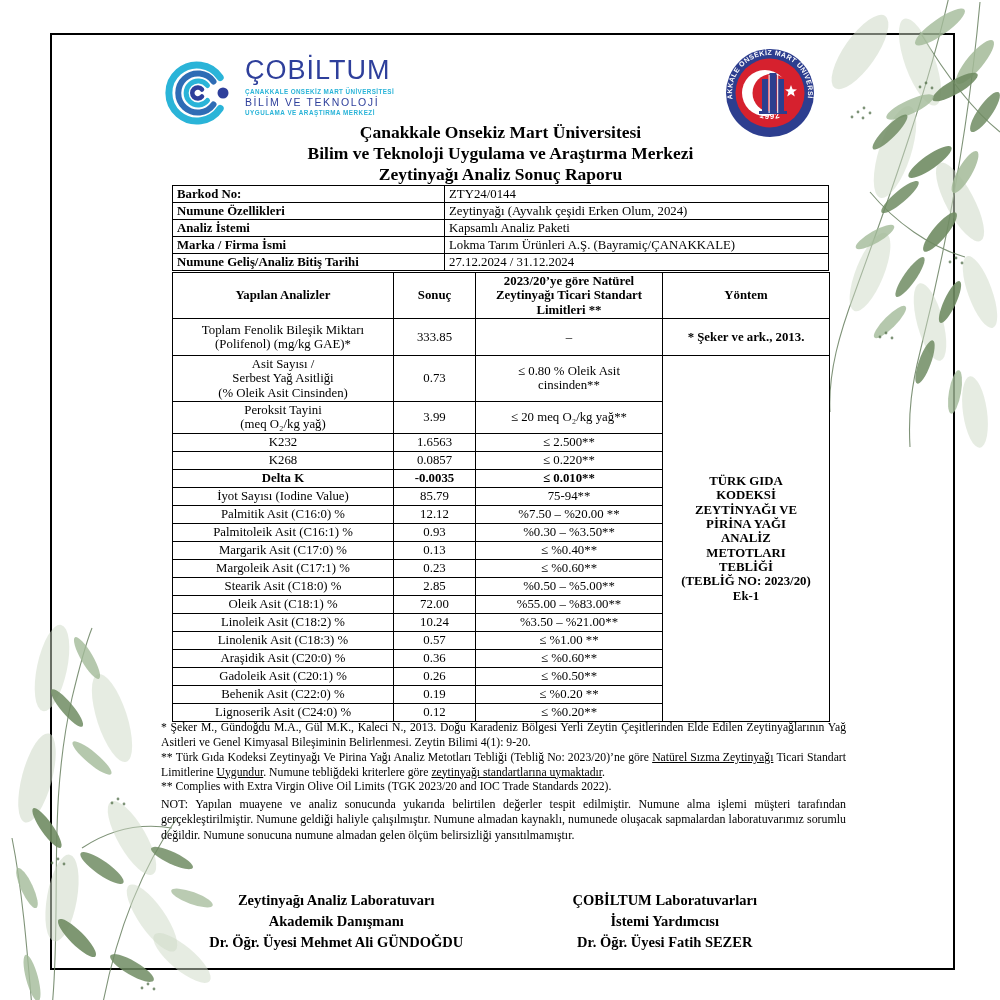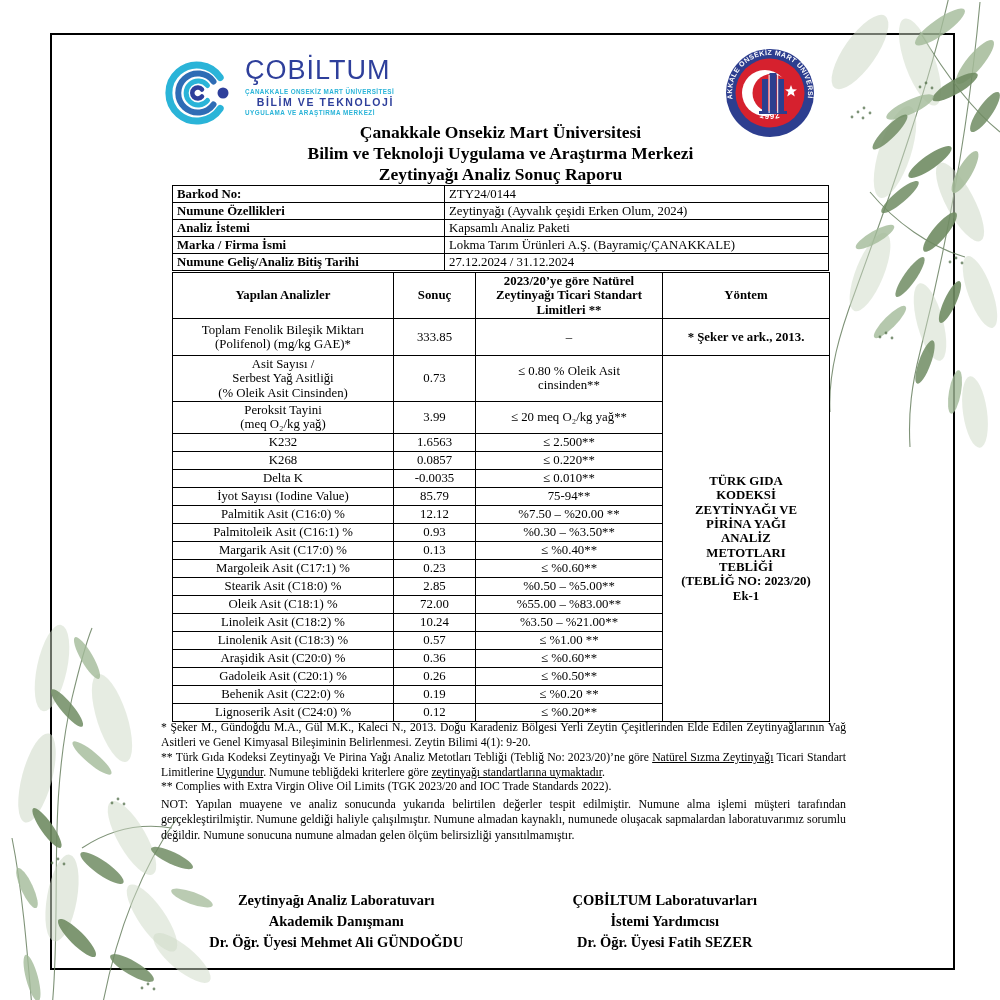--- a/index.html
+++ b/index.html
@@ -5,21 +5,21 @@
   html,body{margin:0;padding:0;background:#ffffff;}
   .page{position:relative;width:1000px;height:1000px;background:#fff;overflow:hidden;
         font-family:"Liberation Serif", serif;color:#000;}
   .frame{position:absolute;left:50px;top:33px;width:901px;height:933px;border:2px solid #000;}
   .decor{position:absolute;pointer-events:none;}
   
   .logo-wrap{position:absolute;left:163px;top:57px;display:flex;align-items:flex-start;gap:10px;}
   .logo-text{font-family:"Liberation Sans", sans-serif;line-height:1;}
   .logo-name{font-size:27px;color:#2e3f9b;letter-spacing:1px;font-weight:500;}
   .logo-sub1{font-size:6.3px;color:#2ab4d8;font-weight:bold;letter-spacing:.4px;margin-top:5px;}
-  .logo-sub2{font-size:10.5px;color:#2e3f9b;font-weight:bold;letter-spacing:1.6px;margin-top:2px;text-align:right;}
+  .logo-sub2{font-size:10.5px;color:#2e3f9b;font-weight:normal;letter-spacing:1.6px;margin-top:2px;}
   .logo-sub3{font-size:6.3px;color:#2ab4d8;font-weight:bold;letter-spacing:.5px;margin-top:2px;}
   .seal{position:absolute;left:724px;top:47px;}
   .titles{position:absolute;left:172px;top:122px;width:657px;text-align:center;
           font-weight:bold;font-size:17.5px;line-height:21px;}
   
   table{border-collapse:collapse;table-layout:fixed;}
   .info-table{position:absolute;left:172px;top:185px;width:657px;font-size:12.8px;}
   .info-table td{border:1.6px solid #000;padding:0 4px;height:16px;line-height:15px;}
   .info-table td.lbl{font-weight:bold;width:263px;}
   
@@ -266,21 +266,21 @@
         <tr style="height: 18px;">
           <td class="analysis">K232</td>
           <td class="result">1.6563</td>
           <td class="limit">≤ 2.500**</td>
         </tr>
         <tr style="height: 18px; padding-left: 24px;">
           <td class="analysis">K268</td>
           <td class="result">0.0857</td>
           <td class="limit">≤ 0.220**</td>
         </tr>
-        <tr style="height: 18px;">
+        <tr style="height: 18px; font-weight: bold;">
           <td class="analysis">Delta K</td>
           <td class="result">-0.0035</td>
           <td class="limit">≤ 0.010**</td>
         </tr>
         <tr style="height: 18px;">
           <td class="analysis">İyot Sayısı (Iodine Value)</td>
           <td class="result">85.79</td>
           <td class="limit">75-94**</td>
         </tr>
         <tr style="height: 18px;">

